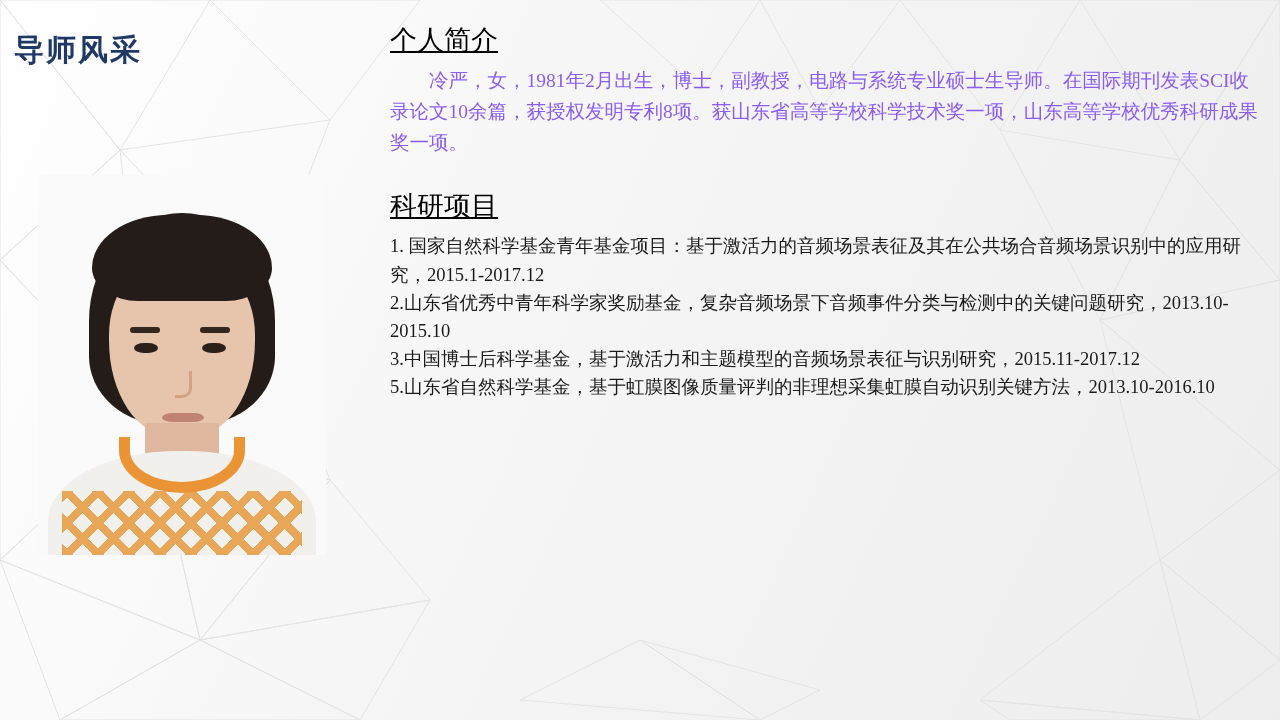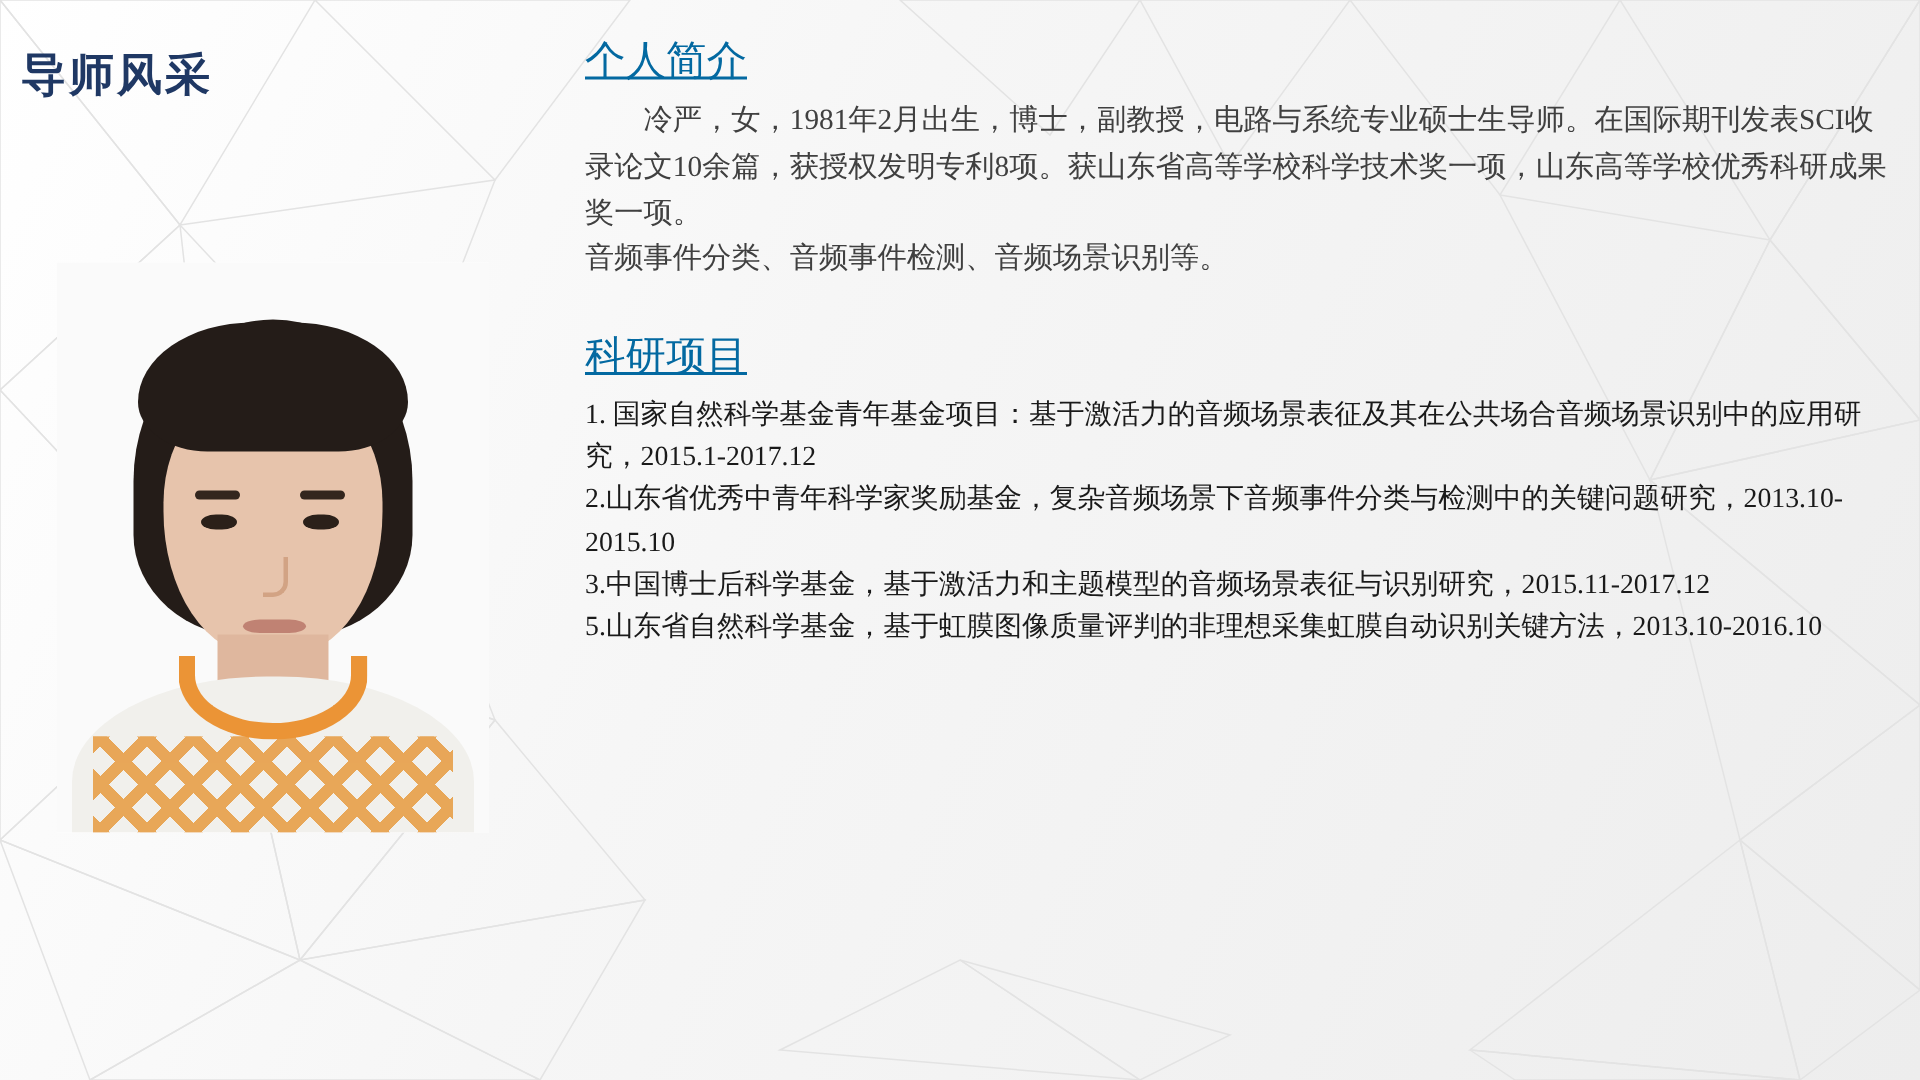--- a/index.html
+++ b/index.html
@@ -180,32 +180,32 @@
 
   .content {
     position: absolute;
     left: 390px;
     top: 22px;
     width: 878px;
   }
 
   .section-head {
     font-size: 27px;
-    color: #0369a1;
+    color: #000000;
     text-decoration: underline;
     font-weight: normal;
     margin: 0 0 8px 0;
     font-family: "Liberation Serif", serif;
   }
   .section-head.second { margin-top: 14px; }
   .section-head.third { margin-top: 30px; }
 
   .para {
     font-size: 19.5px;
-    color: #404040;
+    color: #8b5cf6;
     line-height: 1.58;
     font-family: "Liberation Serif", serif;
     margin: 0;
   }
   .para.indent { text-indent: 2em; }
 
   .proj-list {
     margin: 0;
     padding: 0;
     list-style: none;
@@ -276,21 +276,20 @@
       </div>
       <div class="p-collar"></div>
     </div>
   </div>
 
   <div class="content">
 
     <h2 class="section-head">个人简介</h2>
     <p class="para indent">冷严，女，1981年2月出生，博士，副教授，电路与系统专业硕士生导师。在国际期刊发表SCI收录论文10余篇，获授权发明专利8项。获山东省高等学校科学技术奖一项，山东高等学校优秀科研成果奖一项。</p>
 
-    <p class="para">音频事件分类、音频事件检测、音频场景识别等。</p>
 
     <h2 class="section-head third">科研项目</h2>
     <ul class="proj-list">
       <li>1. 国家自然科学基金青年基金项目：基于激活力的音频场景表征及其在公共场合音频场景识别中的应用研究，2015.1-2017.12</li>
       <li>2.山东省优秀中青年科学家奖励基金，复杂音频场景下音频事件分类与检测中的关键问题研究，2013.10-2015.10</li>
       <li>3.中国博士后科学基金，基于激活力和主题模型的音频场景表征与识别研究，2015.11-2017.12</li>
       <li>5.山东省自然科学基金，基于虹膜图像质量评判的非理想采集虹膜自动识别关键方法，2013.10-2016.10</li>
     </ul>
 
   </div>

